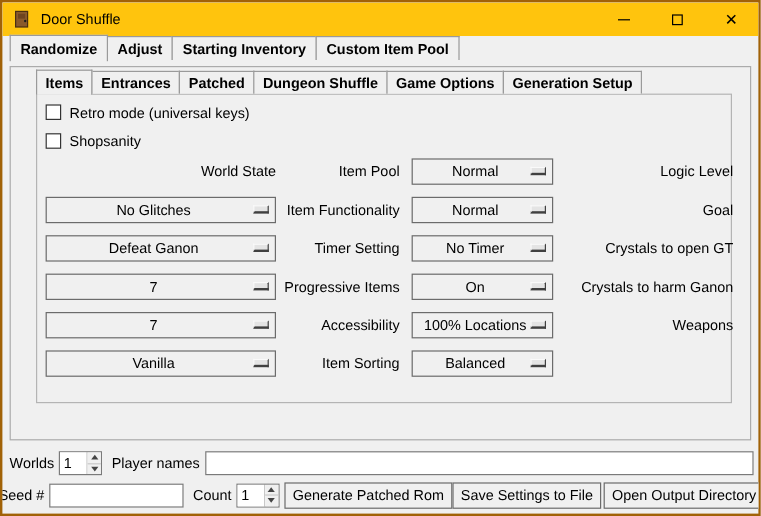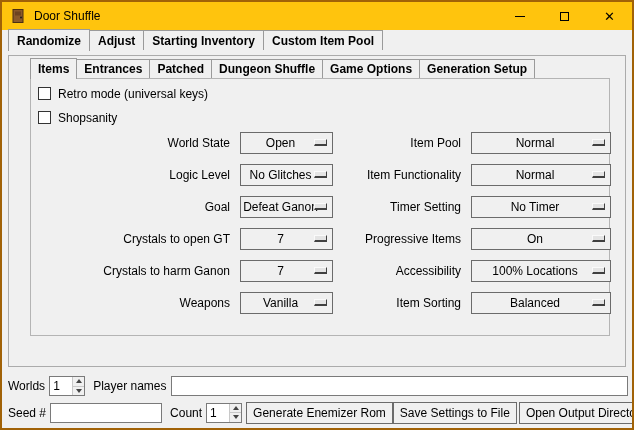--- a/index.html
+++ b/index.html
@@ -81,21 +81,21 @@
   .ddind {
     position:absolute; right:5px; top:50%; margin-top:-4px;
     width:13px; height:7px; background:#e4e4e4;
     border-top:1px solid #fafafa; border-left:1px solid #fafafa;
     border-right:1px solid #404040; border-bottom:2px solid #404040;
   }
 
   
   .brow { position:absolute; left:6px; width:620px; display:flex; align-items:center; }
   .brow1 { top:373px; height:22px; }
-  .brow2 { top:399px; height:23px; }
+  .brow2 { top:399px; height:23px;justify-content:center; }
   .lab { white-space:nowrap; }
   .tin {
     height:20px; background:#fff; border:1px solid #7a7a7a;
     font:inherit; padding:0 4px; outline:none;
   }
   .grow { flex:1; min-width:0; }
   .spacer { flex:1; }
   .btn {
     height:22px; background:#F0F0F0; border:1px solid #6b6b6b;
     font:inherit; padding:0 6px; white-space:nowrap; cursor:default;
@@ -179,24 +179,20 @@
     <span>Retro mode (universal keys)</span>
   </div>
   <div class="cbrow r2">
     <span class="cb"></span>
     <span>Shopsanity</span>
   </div>
 
   <div class="options">
 
     <span class="olabel">World State</span>
-    <button class="optmenu">
-      <span class="optval">Open</span>
-      <span class="ddind"></span>
-    </button>
     <span class="olabel">Item Pool</span>
     <button class="optmenu">
       <span class="optval">Normal</span>
       <span class="ddind"></span>
     </button>
 
     <span class="olabel">Logic Level</span>
     <button class="optmenu">
       <span class="optval">No Glitches</span>
       <span class="ddind"></span>
@@ -278,19 +274,19 @@
       <input class="spin-in" value="1" style="">
       <div class="spin-btns">
         <div class="spin-b">
             <span class="tri-up"></span>
           </div>
         <div class="spin-b">
             <span class="tri-down"></span>
           </div>
       </div>
     </div>
-    <button class="btn ml4">Generate Enemizer Rom</button>
+    <button class="btn ml4">Generate Patched Rom</button>
     <span class="spacer"></span>
     <button class="btn">Save Settings to File</button>
     <button class="btn" style="margin-left:2px">Open Output Directory</button>
   </div>
 
 </div>
 
 </body></html>

